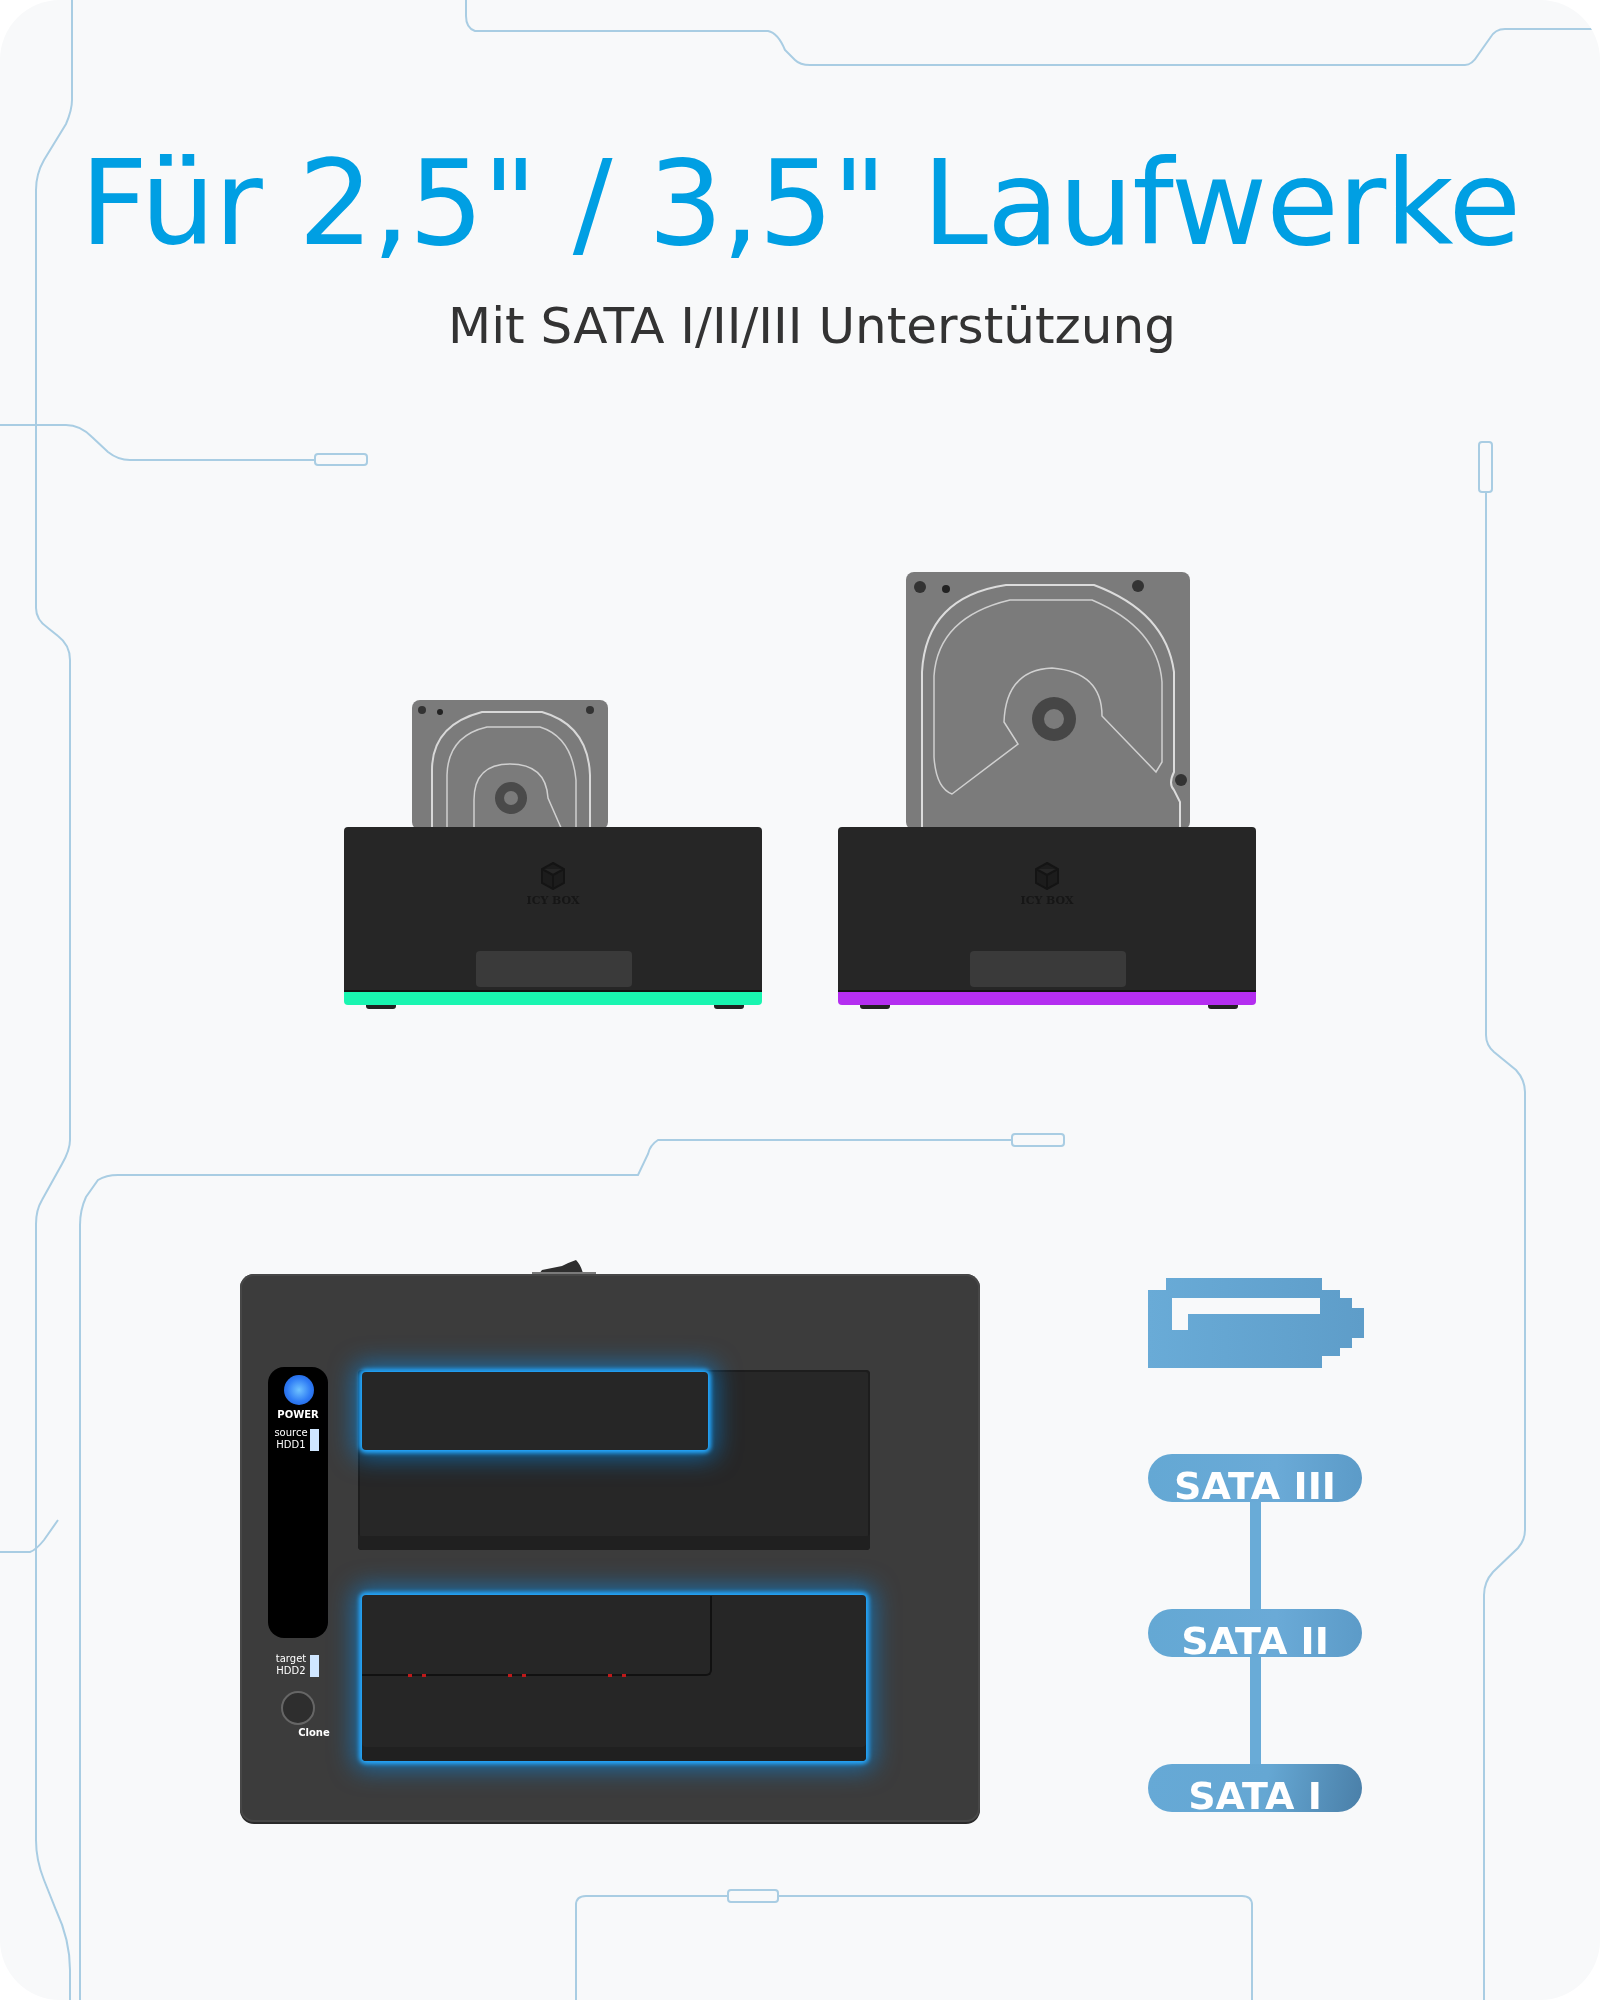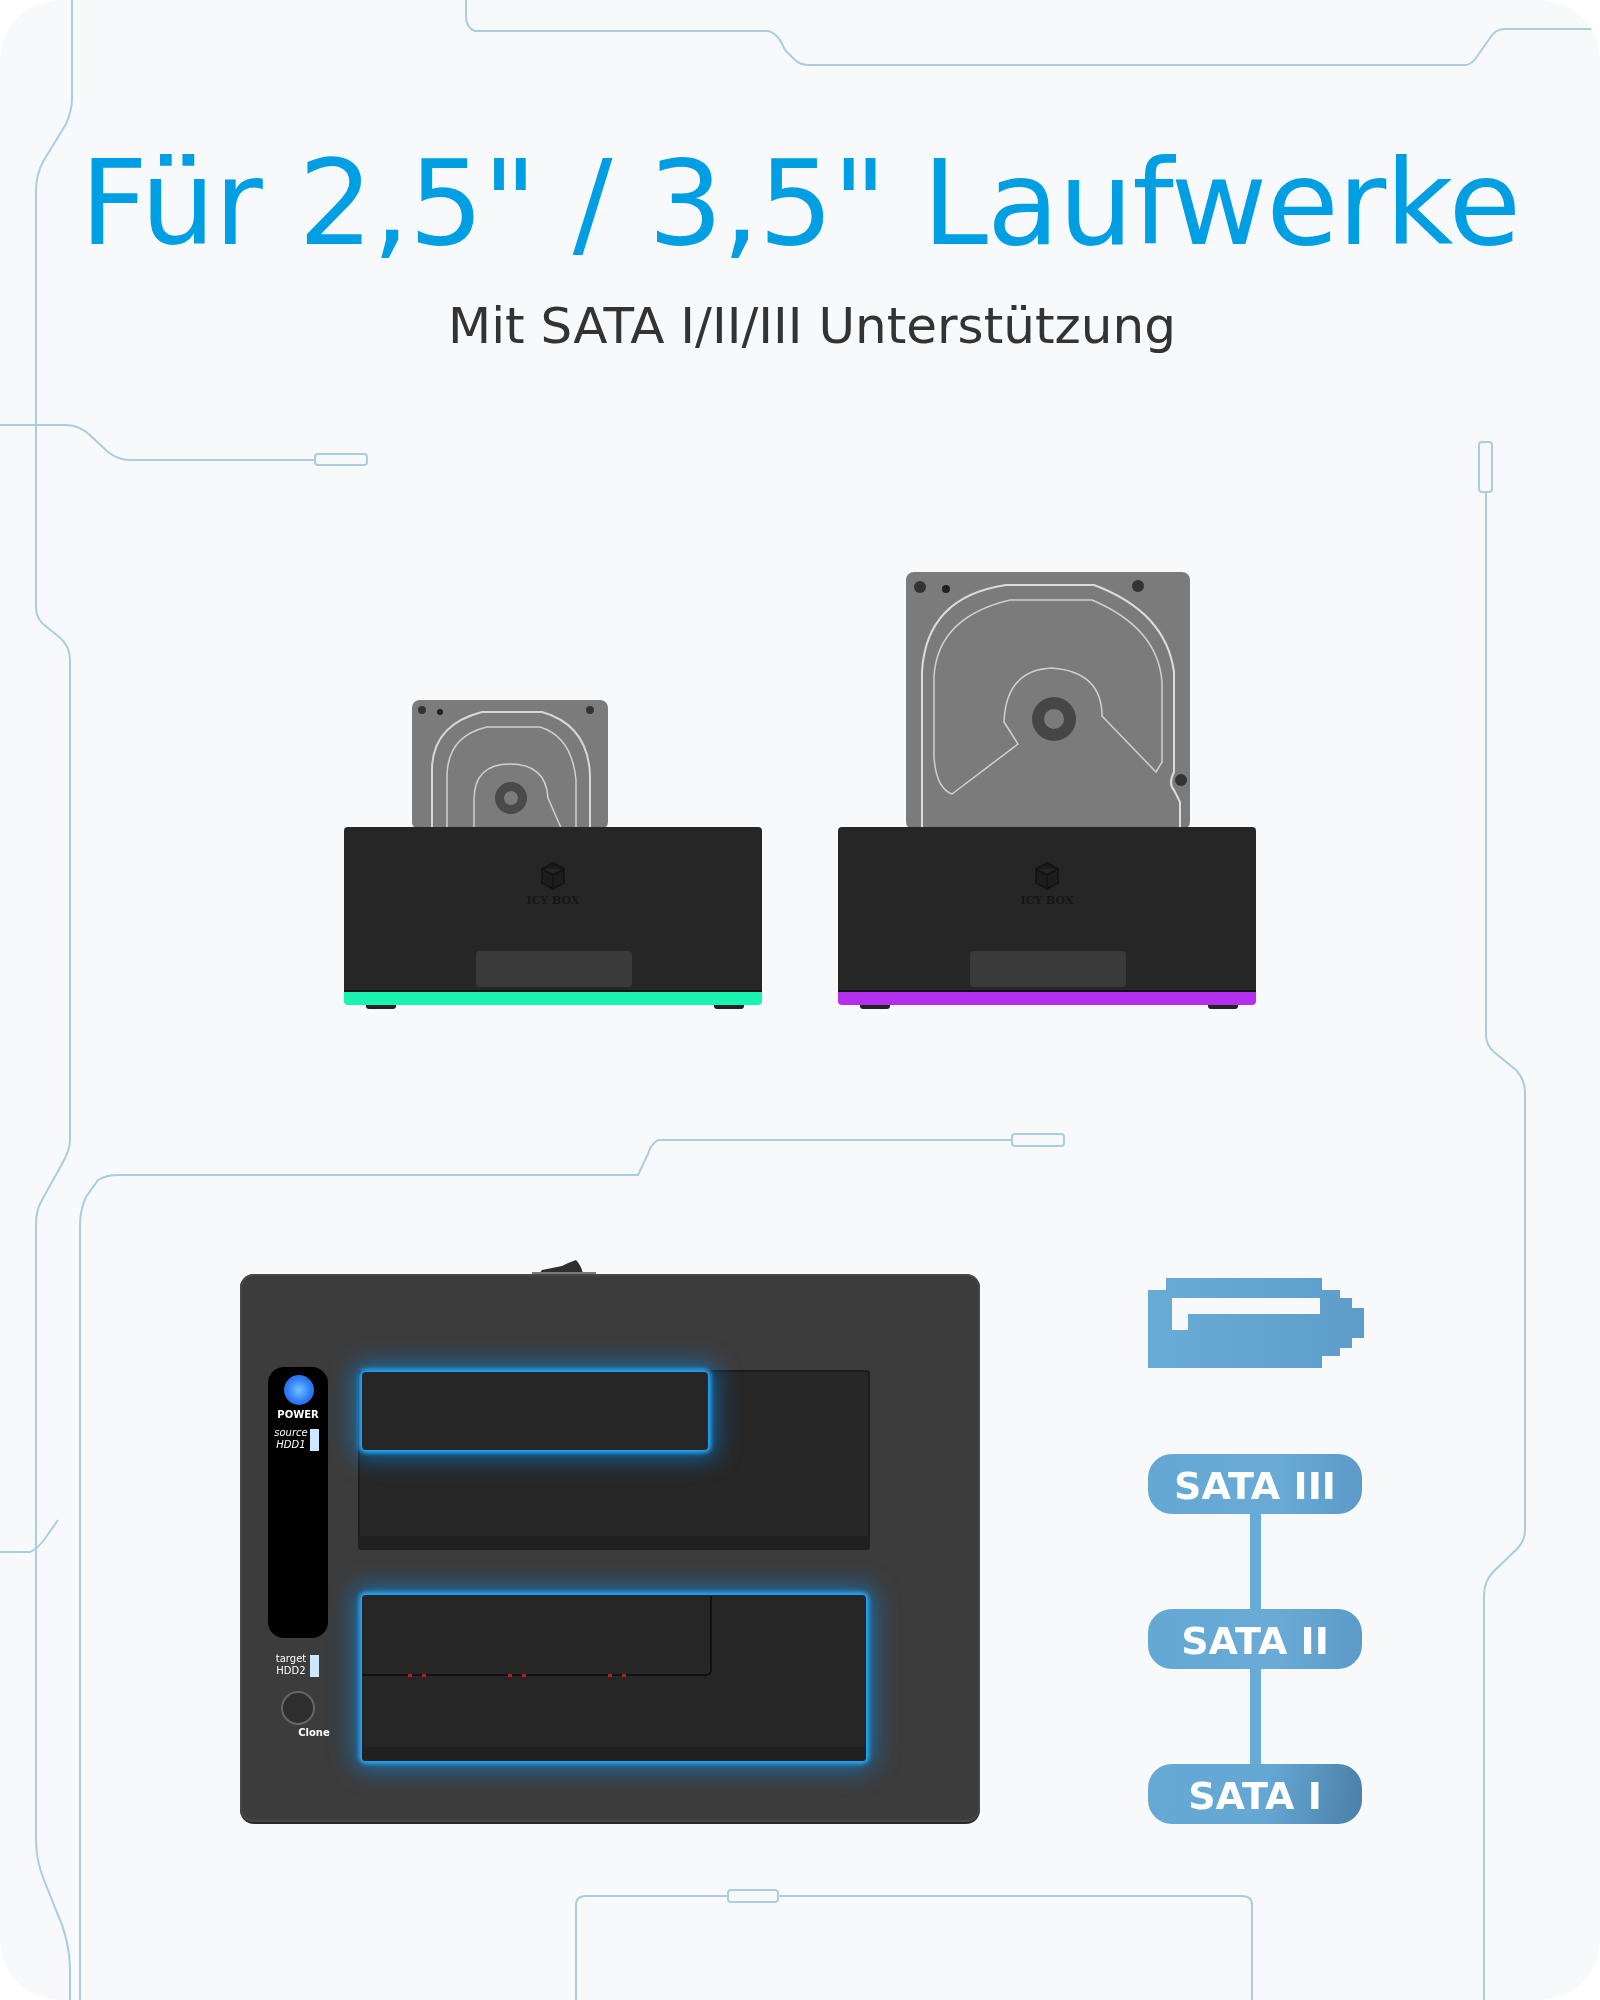--- a/index.html
+++ b/index.html
@@ -22,21 +22,21 @@
   .switch{position:absolute;left:532px;top:1260px;width:64px;height:18px;}
   .panel{position:absolute;left:268px;top:1367px;width:60px;height:271px;background:#000;border-radius:16px;}
   .power-led{position:absolute;left:16px;top:8px;width:30px;height:30px;border-radius:50%;background:radial-gradient(circle,#6fc3ff 0,#2f7cf5 55%,#1a55d0 100%);}
   .ptxt{position:absolute;color:#fff;font-size:10px;line-height:12px;font-family:"DejaVu Sans",sans-serif;text-align:center;}
   .hddled{position:absolute;width:9px;height:22px;background:#cfe6ff;}
   .clonebtn{position:absolute;left:13px;top:324px;width:34px;height:34px;border-radius:50%;background:#2e2e2e;border:2px solid #666;box-sizing:border-box;}
   .bay{position:absolute;background:#262626;border-radius:4px;}
   .glow{box-shadow:0 0 4px 3px #24a9ff,0 0 24px 8px rgba(0,150,255,.55);}
   
   .sata-icon{position:absolute;left:1148px;top:1278px;width:216px;height:90px;}
-  .pill{position:absolute;left:1148px;width:214px;height:60px;border-radius:24px;background:linear-gradient(90deg,#64a8d4 0%,#6aaad7 60%,#5c9bc8 100%);color:#fff;font-family:"DejaVu Sans",sans-serif;font-weight:bold;font-size:38px;line-height:64px;text-align:center;}
+  .pill{position:absolute;left:1148px;width:214px;height:48px;border-radius:24px;background:linear-gradient(90deg,#64a8d4 0%,#6aaad7 60%,#5c9bc8 100%);color:#fff;font-family:"DejaVu Sans",sans-serif;font-weight:bold;font-size:38px;line-height:64px;text-align:center;}
   .pill.last{background:linear-gradient(100deg,#66a9d6 0%,#65a7d3 55%,#4a7fa8 100%);}
   .vline{position:absolute;left:1250px;width:11px;background:#69abd7;}
 </style>
 </head>
 <body>
 
 <div class="page">
 
   <svg class="circuit" viewBox="0 0 1600 2000" fill="none" stroke="#a9cde3" stroke-width="2">
 
@@ -119,21 +119,21 @@
 
   <svg class="switch" viewBox="0 0 64 18">
     <path d="M4 18 L10 10 Q20 8 30 6 Q38 2 44 0 Q50 6 52 18 Z" fill="#2e2e2e"></path>
     <rect x="0" y="12" width="64" height="6" fill="#7a7a7a"></rect>
   </svg>
   <div class="dual"></div>
 
   <div class="panel">
     <div class="power-led"></div>
     <div class="ptxt" style="left:0;top:42px;width:60px;font-weight:bold;">POWER</div>
-    <div class="ptxt" style="left:4px;top:60px;width:38px;font-style:italic;">
+    <div class="ptxt" style="left:4px;top:60px;width:38px;">
       <div>source</div>
       <div>HDD1</div>
     </div>
     <div class="hddled" style="left:42px;top:62px;"></div>
     <div class="ptxt" style="left:4px;top:286px;width:38px;">
       <div>target</div>
       <div>HDD2</div>
     </div>
     <div class="hddled" style="left:42px;top:288px;"></div>
     <div class="clonebtn"></div>

